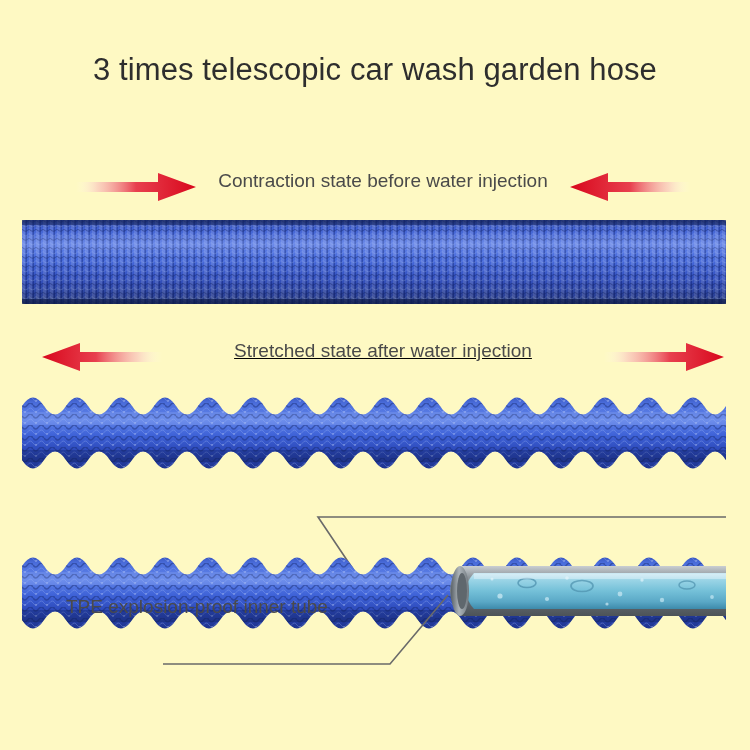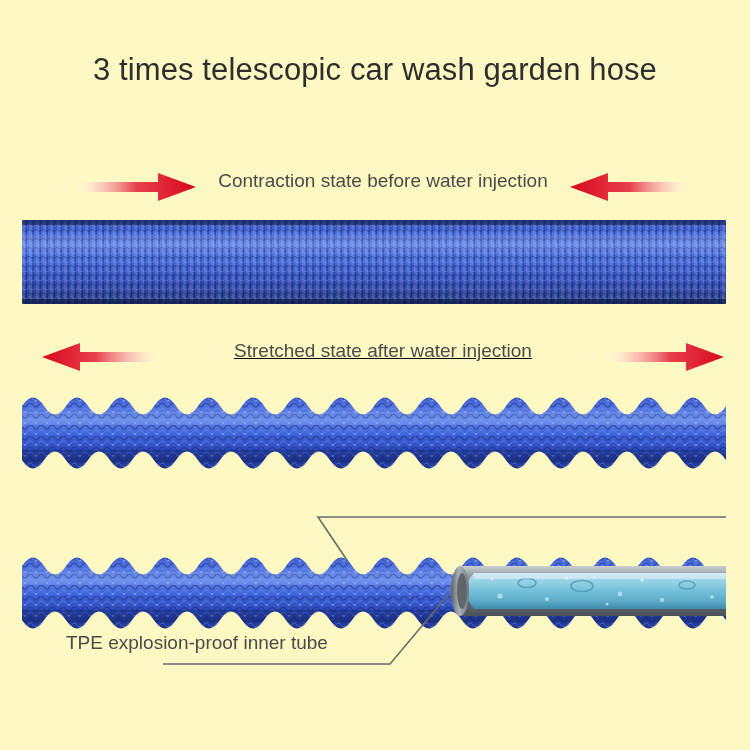--- a/index.html
+++ b/index.html
@@ -318,21 +318,21 @@
         <circle cx="620" cy="28" r="1.7" fill="#d8f0f8" opacity="0.8"></circle>
         <circle cx="640" cy="48" r="2.2" fill="#bfe4f0" opacity="0.75"></circle>
         <circle cx="690" cy="45" r="1.9" fill="#bfe4f0" opacity="0.75"></circle>
         <circle cx="585" cy="52" r="1.6" fill="#cfe9f4" opacity="0.7"></circle>
         <circle cx="470" cy="27" r="1.5" fill="#d8f0f8" opacity="0.8"></circle>
         <rect x="452" y="22" width="252" height="5" fill="#e6f5fb" opacity="0.45"></rect>
       </g>
     </svg>
   </div>
 
-  <div class="callout-text" style="left:66px; top:632px;">TPE explosion-proof inner tube</div>
+  <div class="callout-text" style="left:66px; top:596px;">TPE explosion-proof inner tube</div>
 
   <div class="leader" style="left:160px; top:592px; width:300px; height:76px;">
     <svg width="300" height="76" viewBox="0 0 300 76">
       <path d="M3,72 L230,72 L288,3" stroke="#6a6a6a" stroke-width="1.6" fill="none"></path>
     </svg>
   </div>
 
 </div>
 
 </body></html>

